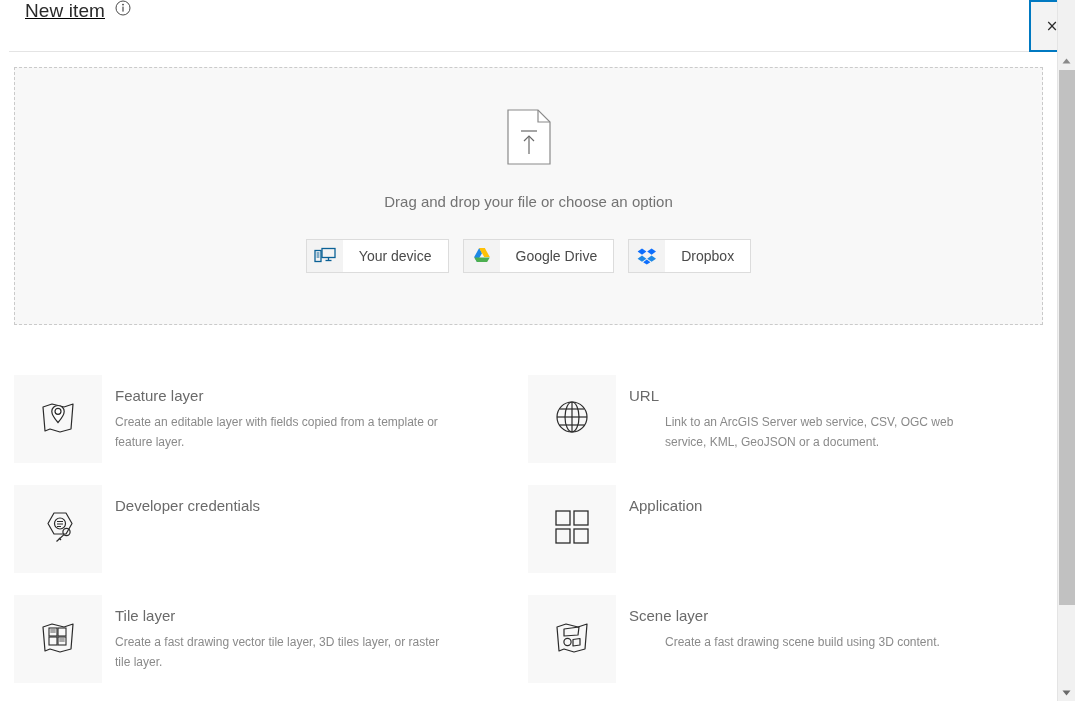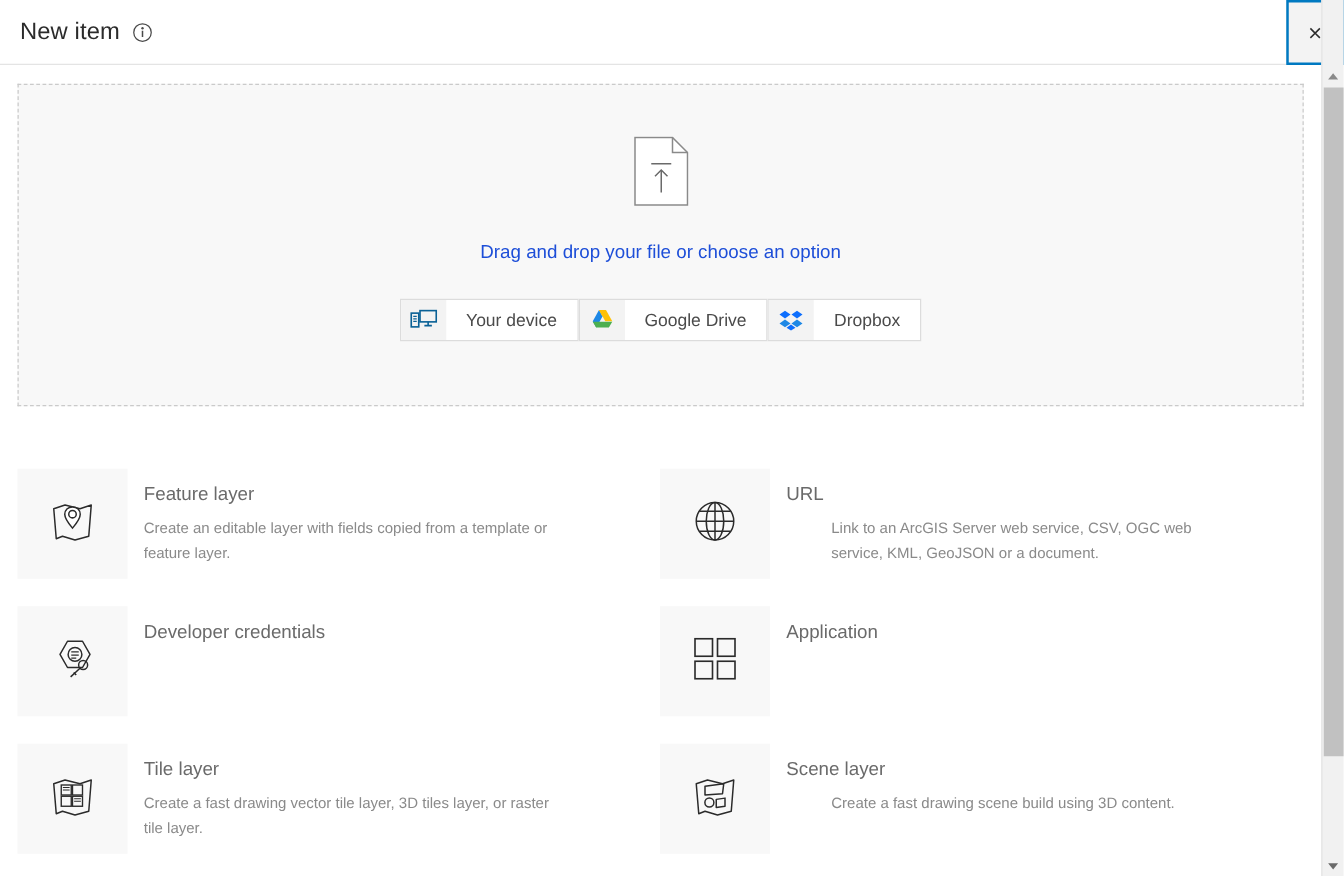--- a/index.html
+++ b/index.html
@@ -15,28 +15,29 @@
   #app {
     position: relative;
     width: 1075px;
     height: 701px;
     background: #ffffff;
   }
 
   
   .header {
     position: absolute;
-    top: 0; left: 0;
+    top: 0; left: 9px;
     width: 1057px;
     height: 52px;
     background: #ffffff;
     border-bottom: 1px solid #e4e4e4;
     display: flex;
-    align-items: center;
+    align-items: flex-start;
     padding-left: 16px;
+    text-decoration: underline;
   }
   .header-title {
     font-size: 19px;
     color: #2b2b2b;
     font-weight: 400;
     letter-spacing: .1px;
   }
   .info-icon {
     margin-left: 10px;
     width: 16px; height: 16px;
@@ -89,26 +90,27 @@
     flex-direction: column;
     align-items: center;
   }
   .dropzone-icon {
     margin-top: 41px;
     width: 44px; height: 56px;
   }
   .dropzone-text {
     margin-top: 28px;
     font-size: 15px;
-    color: #1d4ed8;
+    color: #737373;
     text-align: right;
   }
   .source-row {
     margin-top: 29px;
     display: flex;
+    gap: 14px;
     text-align: center;
   }
   .source-btn {
     height: 34px;
     border: 1px solid #dcdcdc;
     background: #ffffff;
     display: flex;
     align-items: center;
     cursor: pointer;
   }

